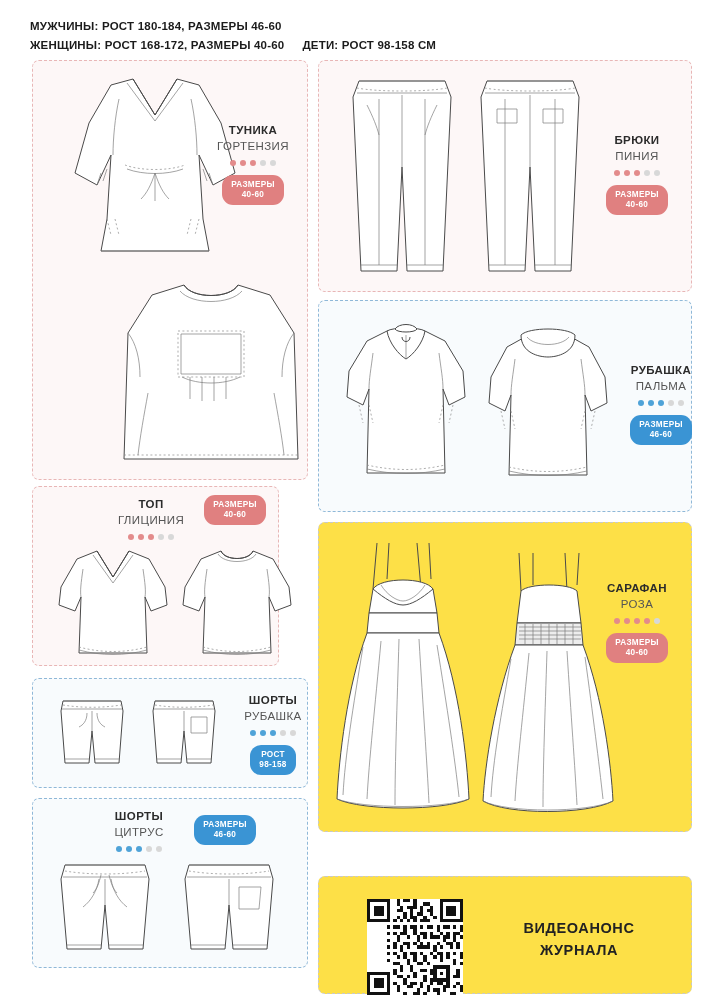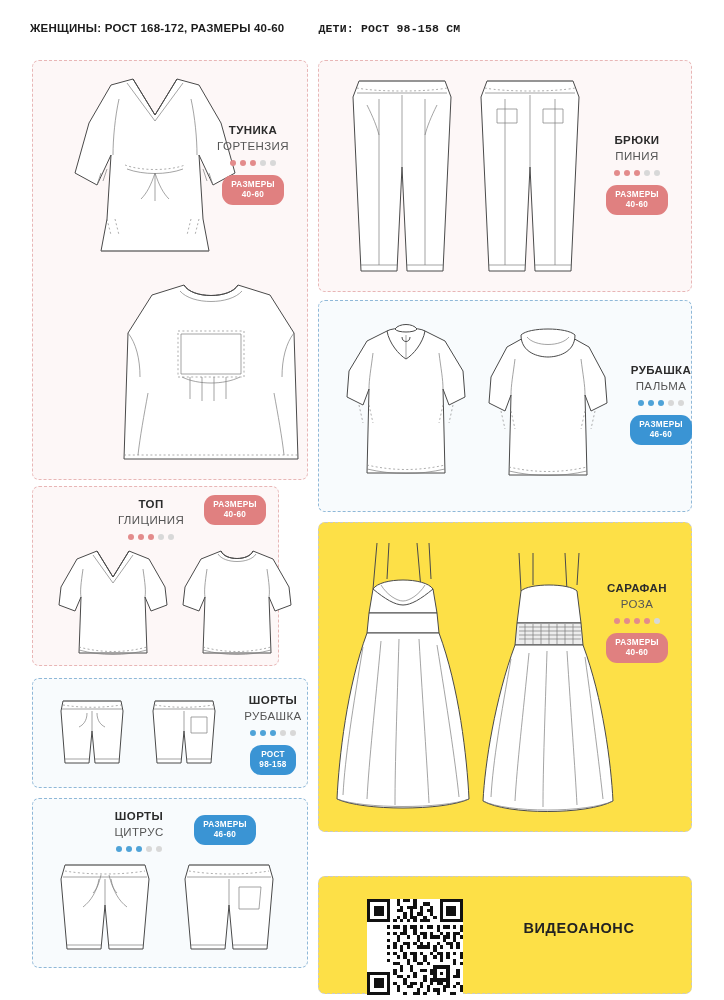--- a/index.html
+++ b/index.html
@@ -22,21 +22,21 @@
     left: 30px;
     top: 18px;
     width: 660px;
     font-size: 11.5px;
     font-weight: bold;
     color: #1b1b1b;
     letter-spacing: .2px;
     line-height: 17px;
   }
   .header .line2 { margin-top: 2px; }
-  .header .kids { margin-left: 34px; font-family: Liberation Mono, monospace; }
+  .header .kids { margin-left: 18px; }
 
   
   .page {
     position: absolute;
     left: 0; top: 0;
     width: 724px; height: 1000px;
   }
 
   .card {
     position: absolute;
@@ -131,20 +131,21 @@
     color: #222;
     letter-spacing: .6px;
     line-height: 22px;
     text-align: center;
   }
 </style>
 </head>
 <body>
 
 <div class="header">
+  <div>МУЖЧИНЫ: РОСТ 180-184, РАЗМЕРЫ 46-60</div>
   <div class="line2">
     <span>ЖЕНЩИНЫ: РОСТ 168-172, РАЗМЕРЫ 40-60</span><span class="kids">ДЕТИ: РОСТ 98-158 СМ</span>
   </div>
 </div>
 
 <div class="page">
 
   <div class="card pink" style="left:32px; top:60px; width:276px; height:420px;">
 
     <div class="fig" style="left:38px; top:8px;">
@@ -615,16 +616,17 @@
             <rect x="14" y="28" width="2" height="1"></rect>
           <rect x="17" y="28" width="1" height="1"></rect>
             <rect x="21" y="28" width="1" height="1"></rect>
           <rect x="25" y="28" width="2" height="1"></rect>
         </g>
       </svg>
     </div>
 
     <div class="qr-title">
       <div>ВИДЕОАНОНС</div>
+      <div>ЖУРНАЛА</div>
     </div>
   </div>
 
 </div>
 
 </body></html>

